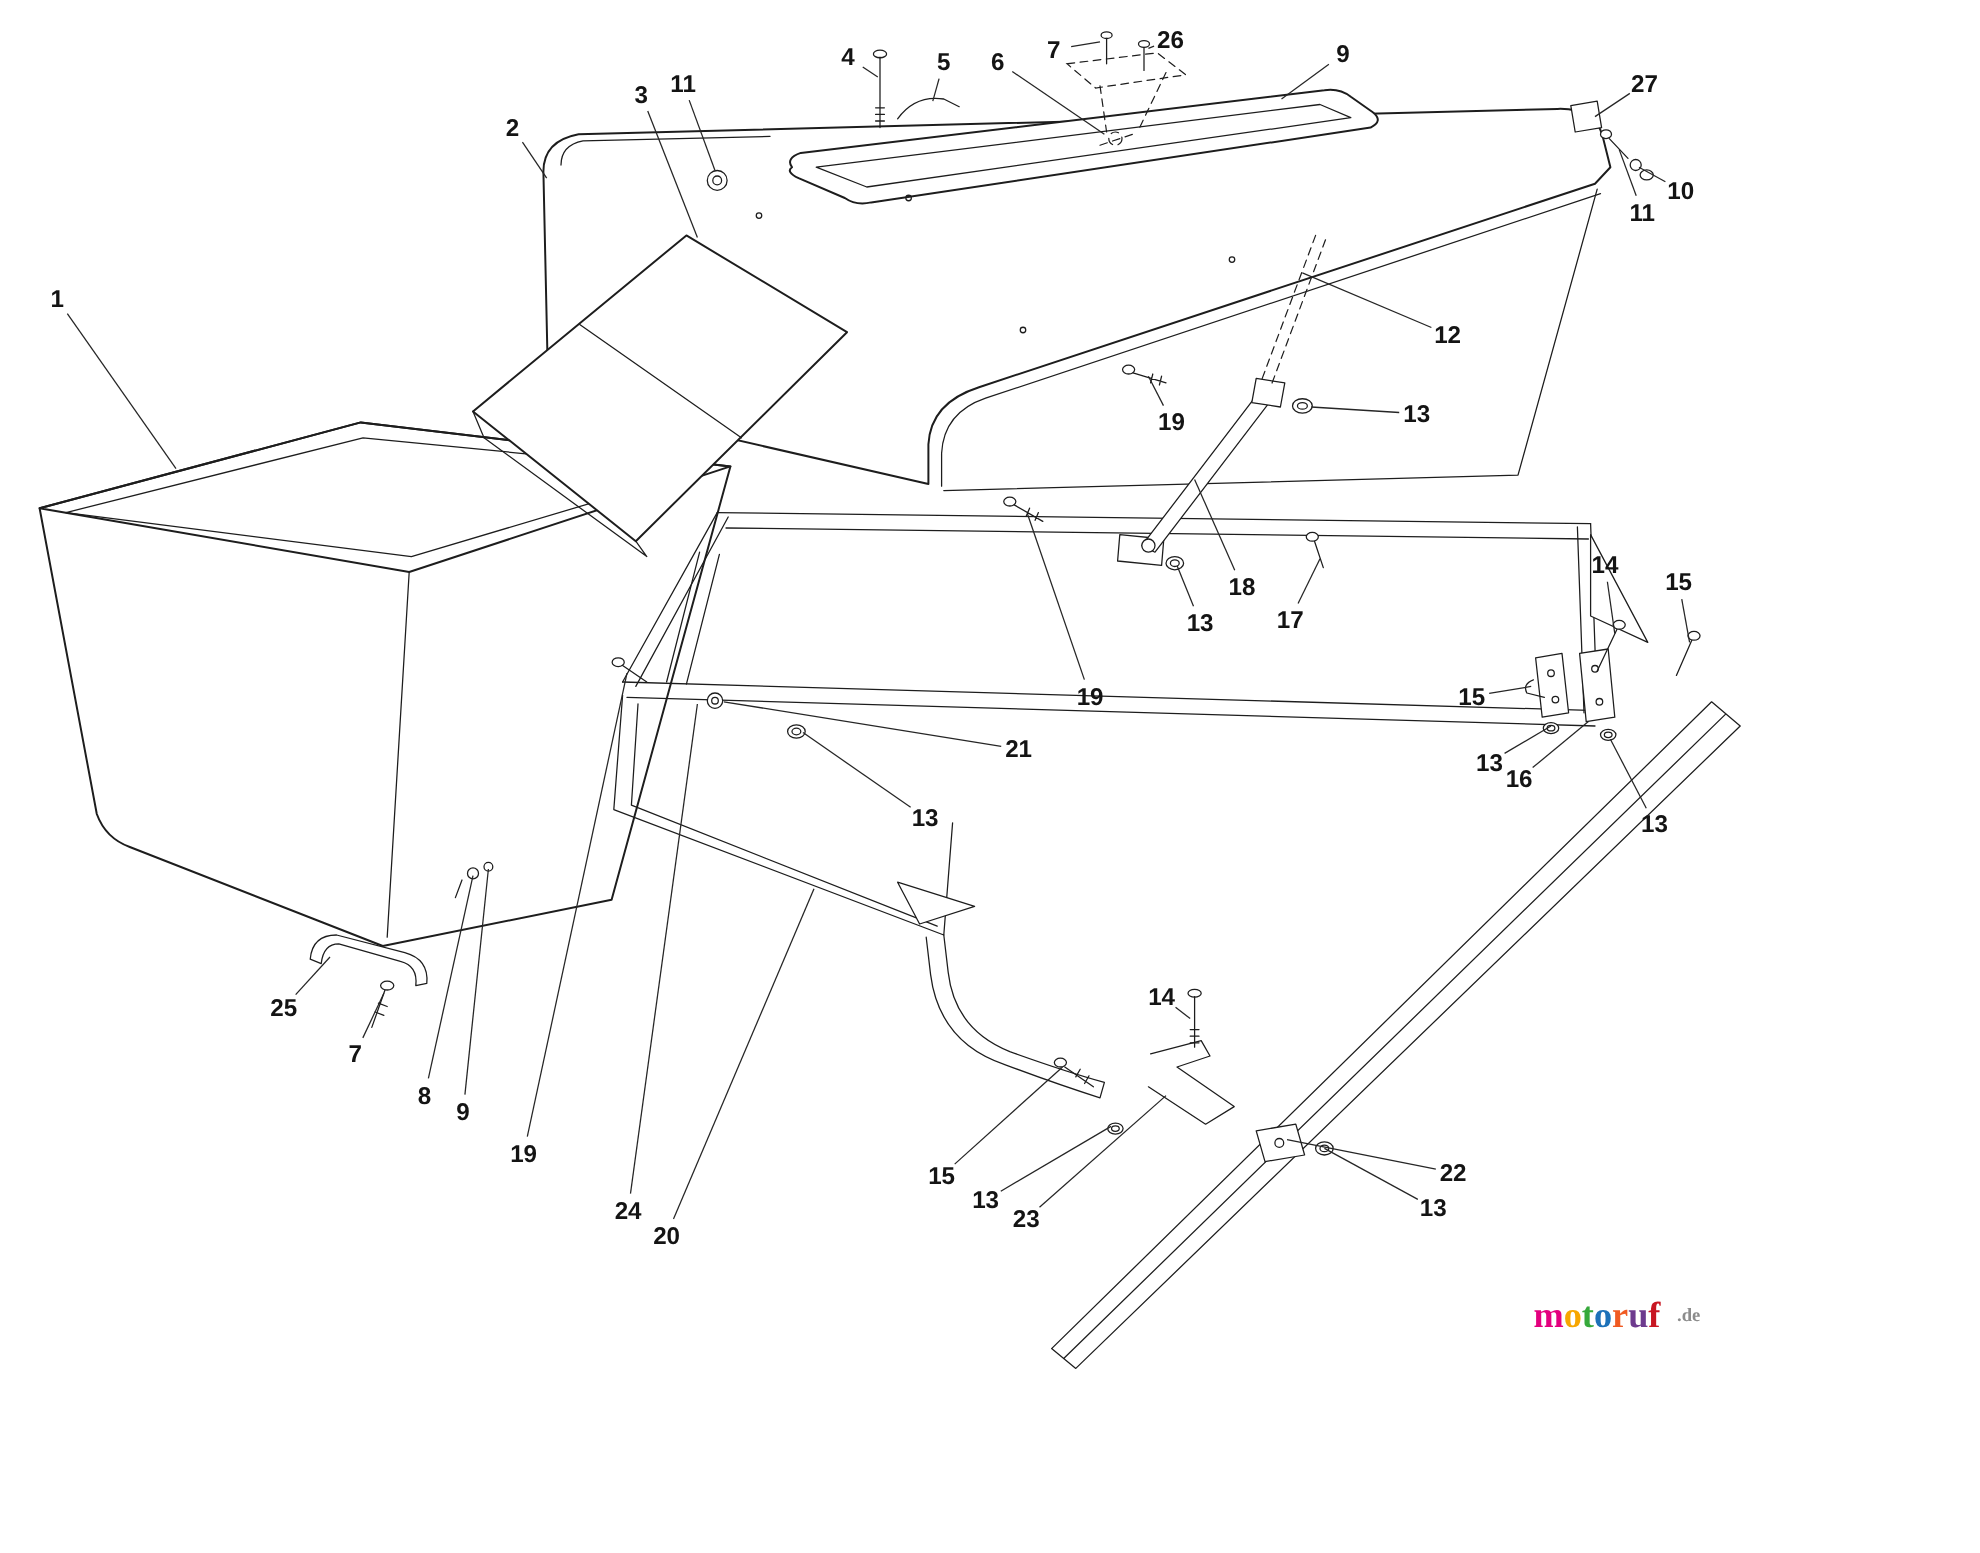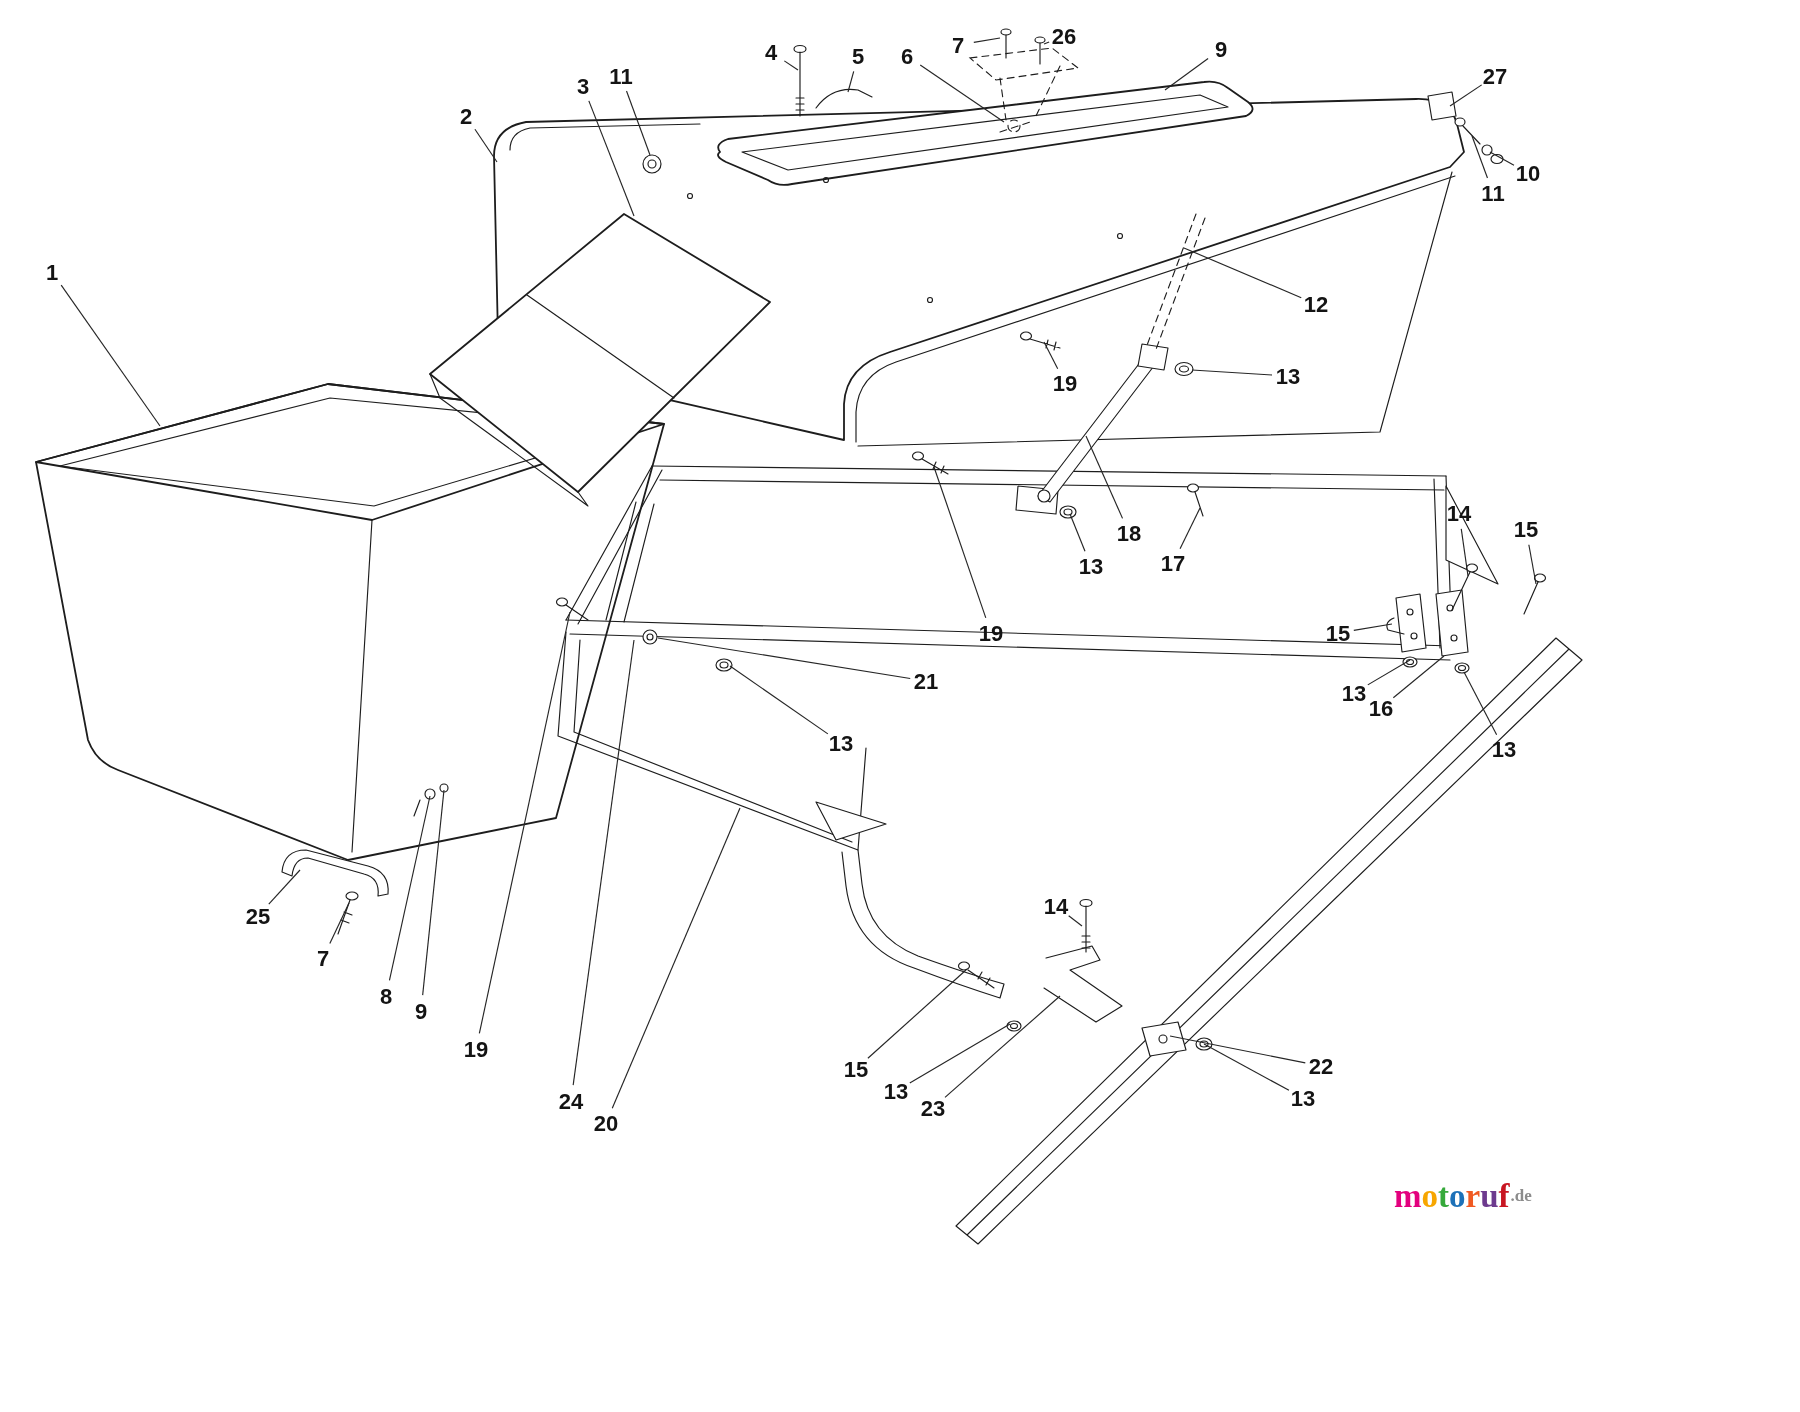--- a/index.html
+++ b/index.html
@@ -19,21 +19,21 @@
     font-family:"Liberation Sans",sans-serif;font-weight:bold;font-size:22px;
     fill:#141414;text-anchor:middle;dominant-baseline:central;
   }
   
   .logo{
     position:absolute;left:1394px;top:1174px;height:40px;
     display:flex;align-items:flex-end;cursor:pointer;
     font-family:"Liberation Serif",serif;font-weight:bold;font-size:33px;line-height:36px;
     user-select:none;
   }
-  .logo-suffix{font-size:17px;font-weight:bold;margin-left:1px;}
+  .logo-suffix{font-size:17px;font-weight:bold;margin-left:15px;}
 </style>
 </head>
 <body>
 
 <div class="stage">
 
   <svg id="diagram-svg" viewBox="0 0 1800 1412" width="1800" height="1412">
 
     <g>
       <path class="sf" d="M494,156 Q494,128 526,122 L1416,99 Q1450,98 1457,124 L1464,152 L1450,167 L890,352 Q846,366 844,404 L844,440 L556,374 Q518,361 498,338 Z"></path>

